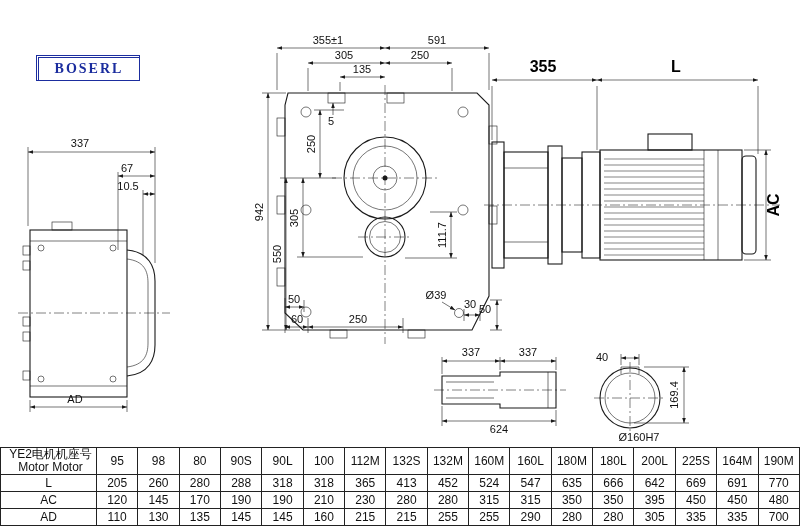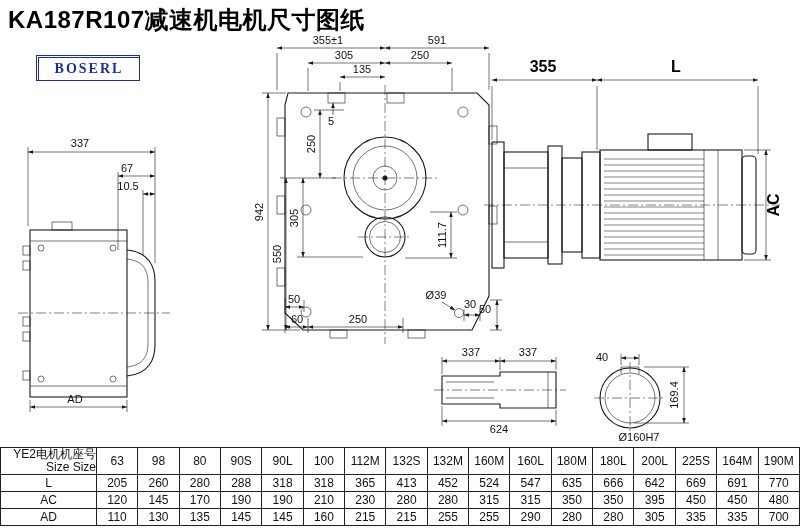--- a/index.html
+++ b/index.html
@@ -34,21 +34,21 @@
   #spec-table {
     position:absolute; left:0; top:447px; width:800px;
     border-collapse:collapse; table-layout:fixed;
     font:12px "Liberation Sans","DejaVu Sans",sans-serif;
   }
   #spec-table th, #spec-table td {
     border:1px solid #222; text-align:center; padding:0;
     font-weight:normal; height:16px; overflow:hidden; white-space:nowrap;
   }
   #spec-table tr.hdr th { height:26px; }
-  #spec-table th.first { width:96px; text-align:right; padding-left:4px; }
+  #spec-table th.first { width:96px; text-align:center; padding-left:4px; }
   .hdr-line { line-height:13px; font-size:12px; }
 </style>
 </head>
 <body>
 
 <div id="page">
 
   <svg id="drawing" width="800" height="448" viewBox="0 0 800 448">
     <defs>
       <marker id="ma" viewBox="0 0 10 10" markerWidth="9" markerHeight="9" refX="9.5" refY="5" orient="auto-start-reverse">
@@ -240,21 +240,20 @@
       <line class="dim" x1="621" y1="358" x2="639" y2="358" marker-start="url(#ma)" marker-end="url(#ma)"></line>
       <text class="d" x="602" y="361" text-anchor="middle">40</text>
       <line class="dim" x1="644" y1="367" x2="689" y2="367"></line>
       <line class="dim" x1="634" y1="423" x2="689" y2="423"></line>
       <line class="dim" x1="684" y1="367" x2="684" y2="423" marker-start="url(#ma)" marker-end="url(#ma)"></line>
       <text class="d" x="678" y="395" text-anchor="middle" transform="rotate(-90 678 395)">169.4</text>
       <text class="d" x="639" y="441" text-anchor="middle">Ø160H7</text>
     </g>
   </svg>
 
-  <div id="page-title">KA187R107减速机电机尺寸图纸</div>
 
   <div id="logo-box">
     <div id="logo-inner">
       <span id="logo-text">BOSERL</span>
     </div>
   </div>
 
   <table id="spec-table">
     <colgroup>
       <col style="width:96px">
@@ -273,23 +272,23 @@
         <col>
         <col>
         <col>
         <col>
         <col>
     </colgroup>
     <tbody>
       <tr class="hdr">
         <th class="first">
           <div class="hdr-line">YE2电机机座号</div>
-          <div class="hdr-line">Size Size</div>
+          <div class="hdr-line">Motor Motor</div>
         </th>
-        <th>63</th>
+        <th>95</th>
         <th>98</th>
         <th>80</th>
         <th>90S</th>
         <th>90L</th>
         <th>100</th>
         <th>112M</th>
         <th>132S</th>
         <th>132M</th>
         <th>160M</th>
         <th>160L</th>

